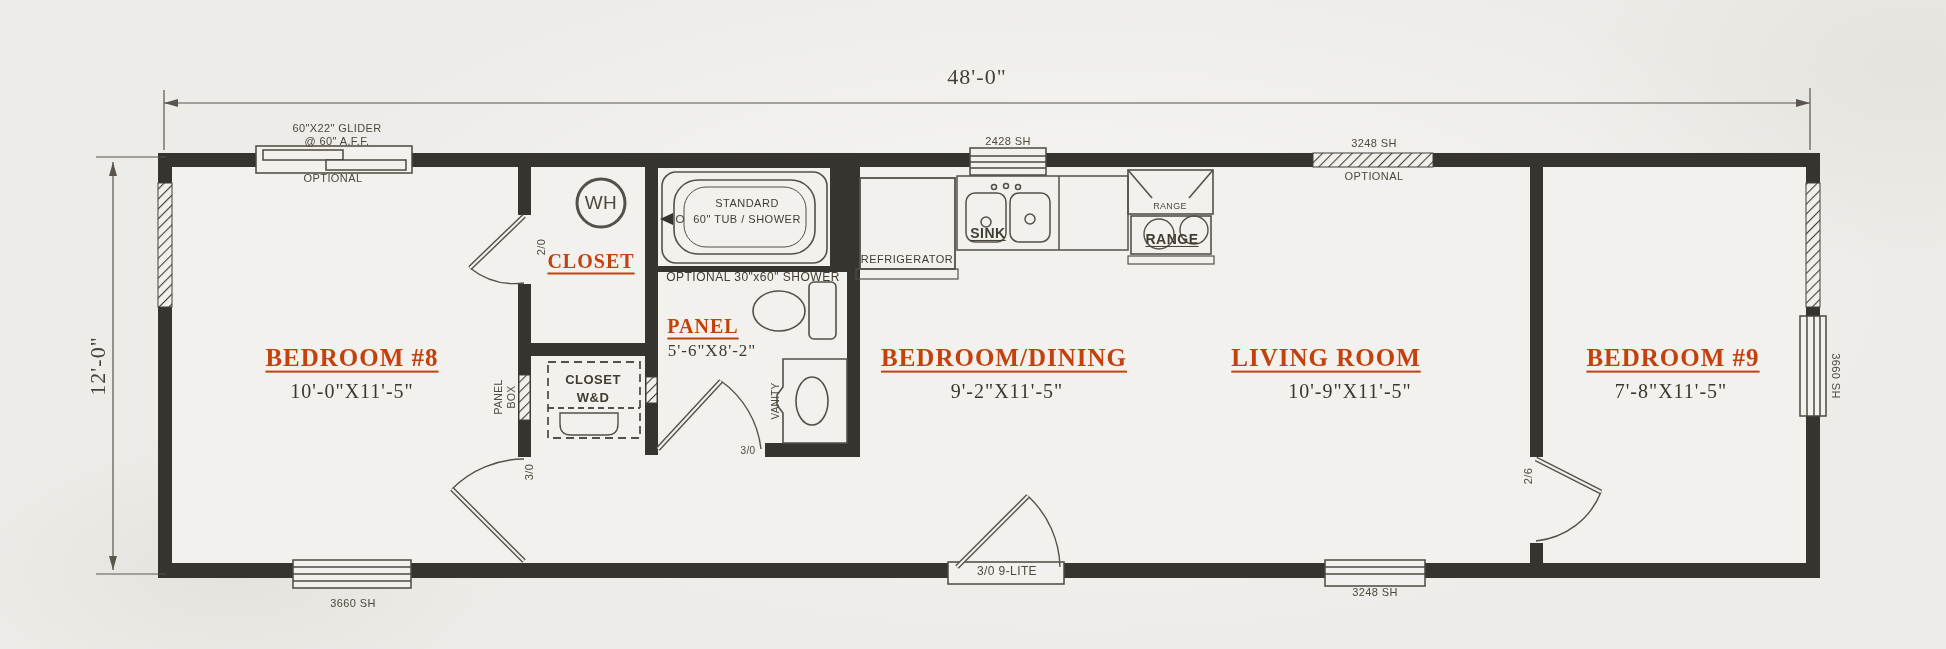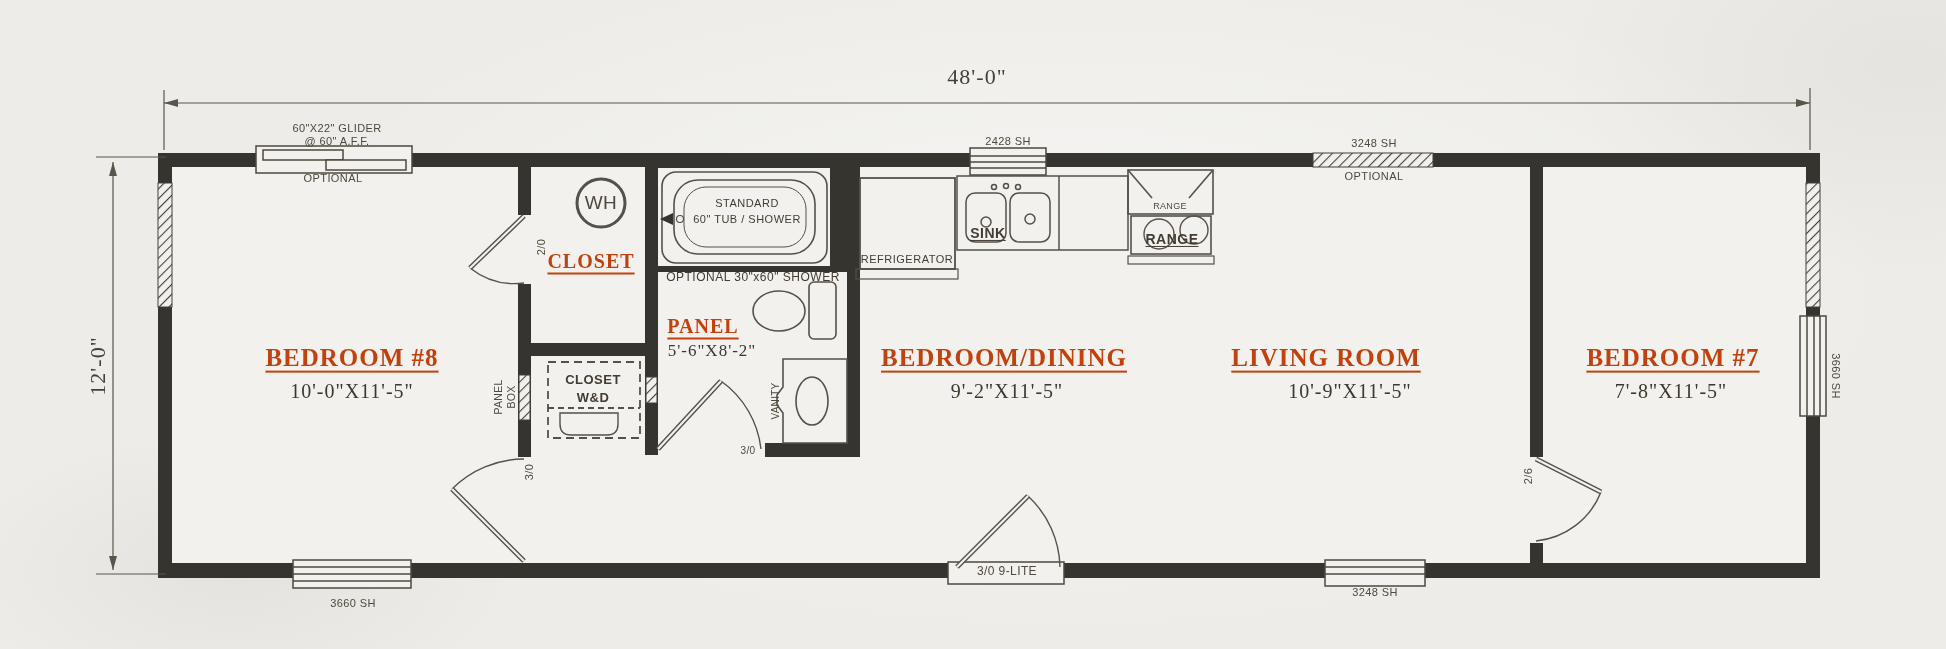--- a/index.html
+++ b/index.html
@@ -249,21 +249,21 @@
 
 <div class="lbl room" style="left:352px;top:358px">BEDROOM #8</div>
 <div class="lbl size" style="left:352px;top:391px">10'-0"X11'-5"</div>
 <div class="lbl room md" style="left:591px;top:261px">CLOSET</div>
 <div class="lbl room md" style="left:703px;top:326px">PANEL</div>
 <div class="lbl size sm" style="left:712px;top:351px">5'-6"X8'-2"</div>
 <div class="lbl room" style="left:1004px;top:358px">BEDROOM/DINING</div>
 <div class="lbl size" style="left:1007px;top:391px">9'-2"X11'-5"</div>
 <div class="lbl room" style="left:1326px;top:358px">LIVING ROOM</div>
 <div class="lbl size" style="left:1350px;top:391px">10'-9"X11'-5"</div>
-<div class="lbl room" style="left:1673px;top:358px">BEDROOM #7</div>
+<div class="lbl room" style="left:1673px;top:358px">BEDROOM #9</div>
 <div class="lbl size" style="left:1671px;top:391px">7'-8"X11'-5"</div>
 
 <div class="lbl small" style="left:601px;top:203px;font-size:19px">WH</div>
 <div class="lbl fix sm" style="left:747px;top:203px">STANDARD</div>
 <div class="lbl fix sm" style="left:747px;top:219px">60" TUB / SHOWER</div>
 <div class="lbl fix sm" style="left:753px;top:278px;font-size:12px">OPTIONAL 30"x60" SHOWER</div>
 <div class="lbl tiny rot-ccw" style="left:776px;top:401px;font-size:10px">VANITY</div>
 <div class="lbl tiny rot-ccw" style="left:498px;top:397px;font-size:10.5px">PANEL</div>
 <div class="lbl tiny rot-ccw" style="left:511px;top:397px;font-size:10.5px">BOX</div>
 <div class="lbl fix" style="left:593px;top:380px">CLOSET</div>

